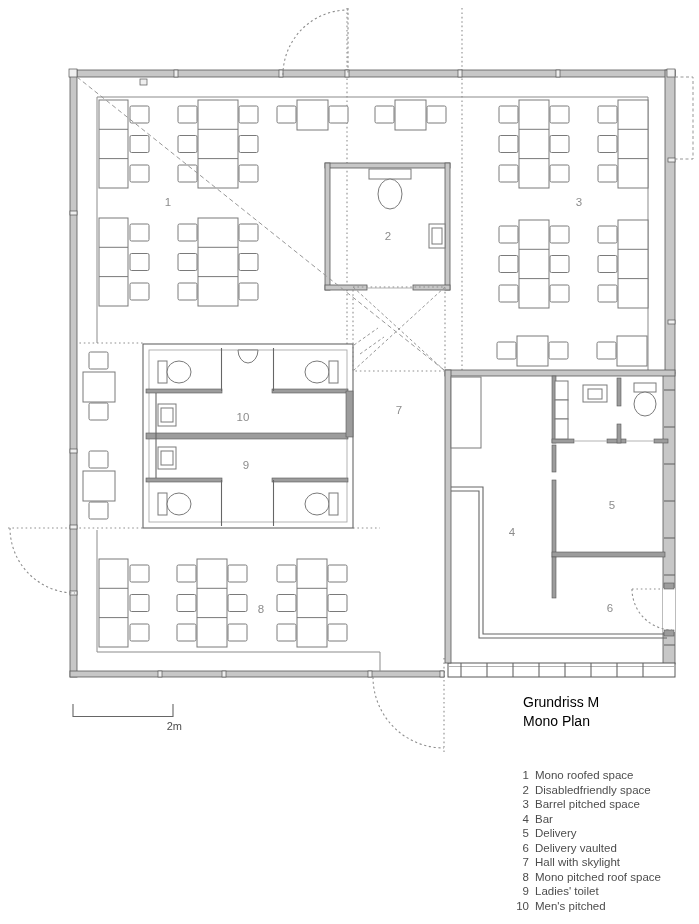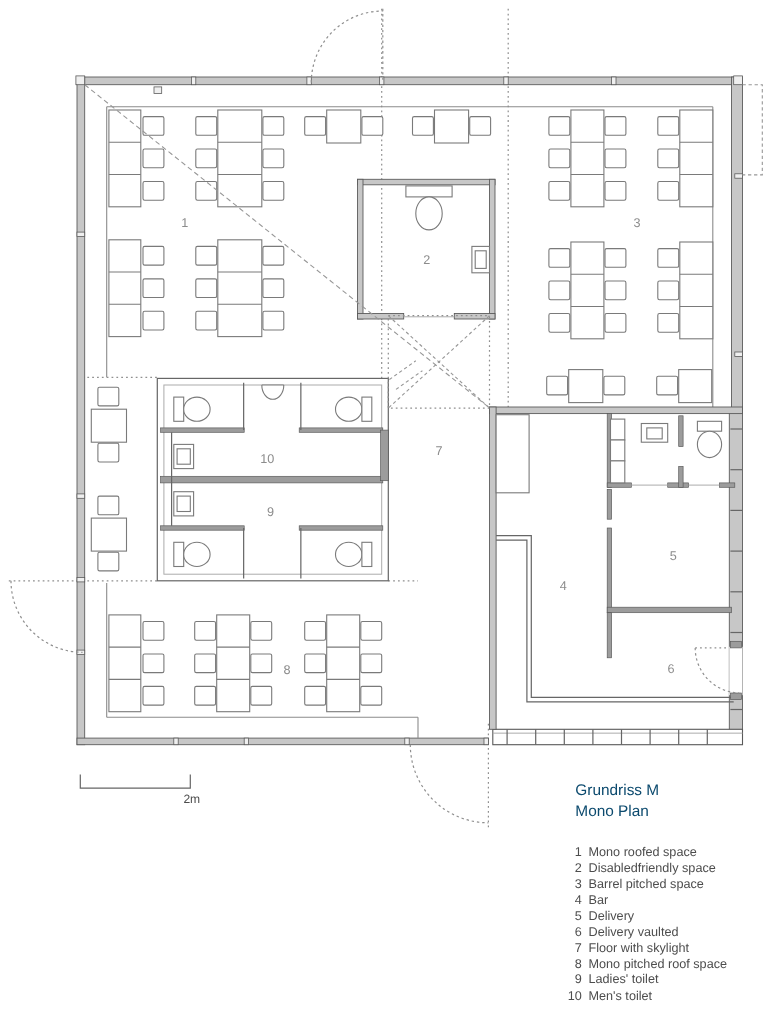--- a/index.html
+++ b/index.html
@@ -14,21 +14,21 @@
   .med{stroke:#666666;fill:none;stroke-width:1.1;}
   .lite{stroke:#aaaaaa;fill:none;stroke-width:.9;}
   .fur{stroke:#7a7a7a;fill:#ffffff;stroke-width:1;}
   .dot{stroke:#8f8f8f;stroke-dasharray:1.6,2.8;fill:none;stroke-width:1.1;}
   .dash{stroke:#979797;stroke-dasharray:4.5,3;fill:none;stroke-width:1;}
   .dash2{stroke:#979797;stroke-dasharray:3,2.5;fill:none;stroke-width:1;}
   .dashdoor{stroke:#8f8f8f;stroke-dasharray:2.2,2.6;fill:none;stroke-width:1.1;}
   .lbl{font:11.5px "Liberation Sans",sans-serif;fill:#8c8c8c;text-anchor:middle;}
   .scaletxt{font:11px "Liberation Sans",sans-serif;fill:#4d4d4d;text-anchor:end;}
   
-  .titleblock{position:absolute;left:523px;top:709px;color:#0c4a6e;font-size:14px;line-height:19px;}
+  .titleblock{position:absolute;left:523px;top:693px;color:#000000;font-size:14px;line-height:19px;}
   .legend{position:absolute;left:516px;top:768px;color:#4d4d4d;font-size:11.5px;}
   .lrow{display:flex;line-height:14.5px;}
   .lnum{width:13px;text-align:right;margin-right:6px;flex:none;}
 </style>
 </head>
 <body>
 
 <div id="canvas">
 
 <svg width="699" height="924" viewBox="0 0 699 924">
@@ -339,29 +339,29 @@
   <div class="lrow">
         <span class="lnum">5</span>
         <span>Delivery</span>
       </div>
   <div class="lrow">
         <span class="lnum">6</span>
         <span>Delivery vaulted</span>
       </div>
   <div class="lrow">
         <span class="lnum">7</span>
-        <span>Floor with skylight</span>
+        <span>Hall with skylight</span>
       </div>
   <div class="lrow">
         <span class="lnum">8</span>
         <span>Mono pitched roof space</span>
       </div>
   <div class="lrow">
         <span class="lnum">9</span>
         <span>Ladies' toilet</span>
       </div>
   <div class="lrow">
         <span class="lnum">10</span>
-        <span>Men's toilet</span>
+        <span>Men's pitched</span>
       </div>
 </div>
 
 </div>
 
 </body></html>

